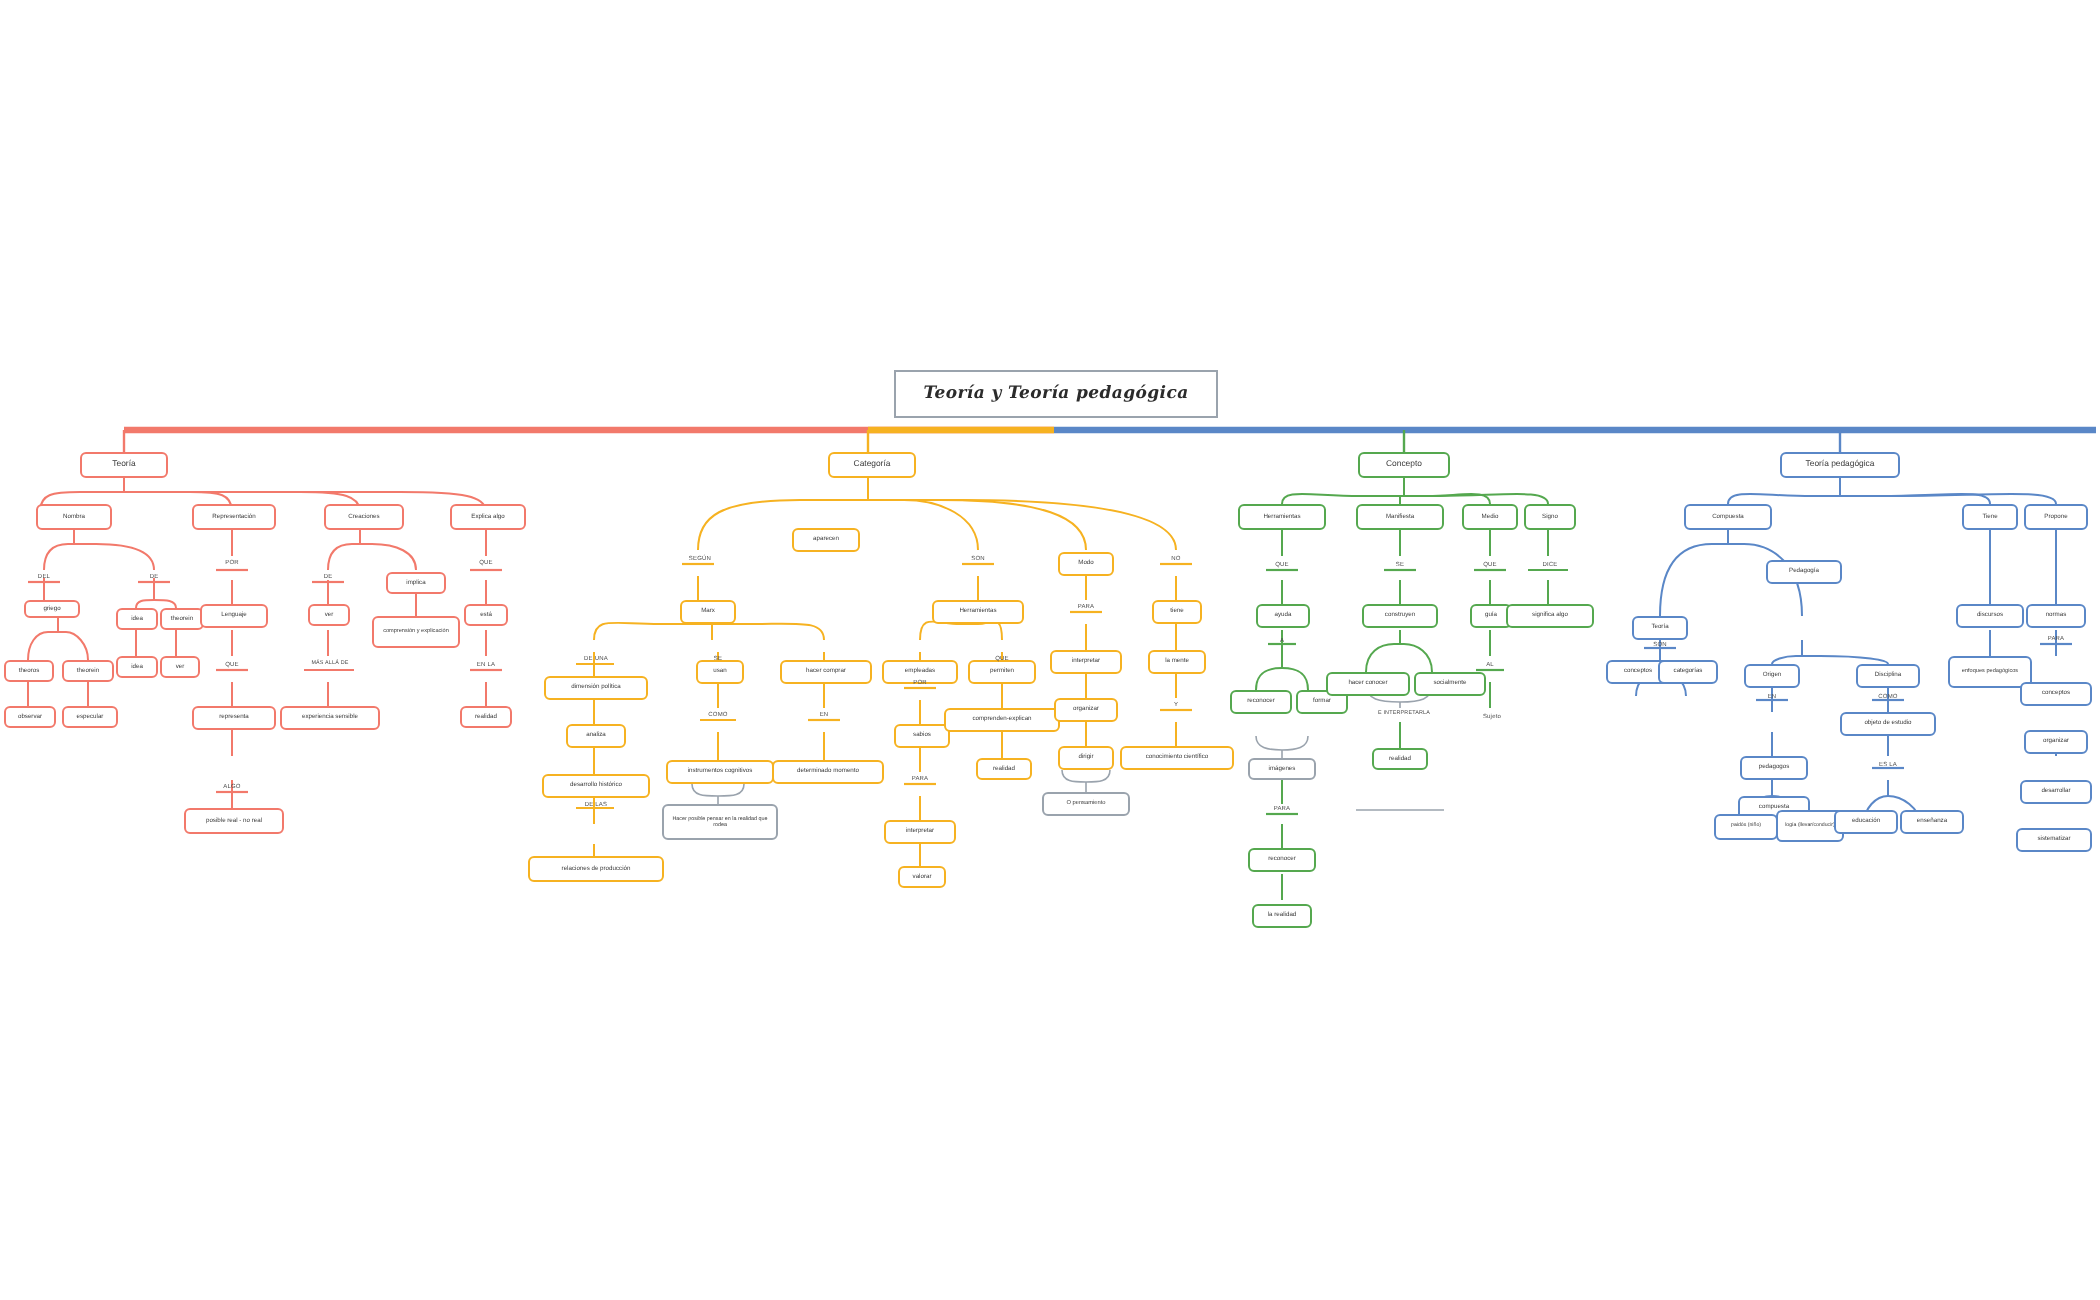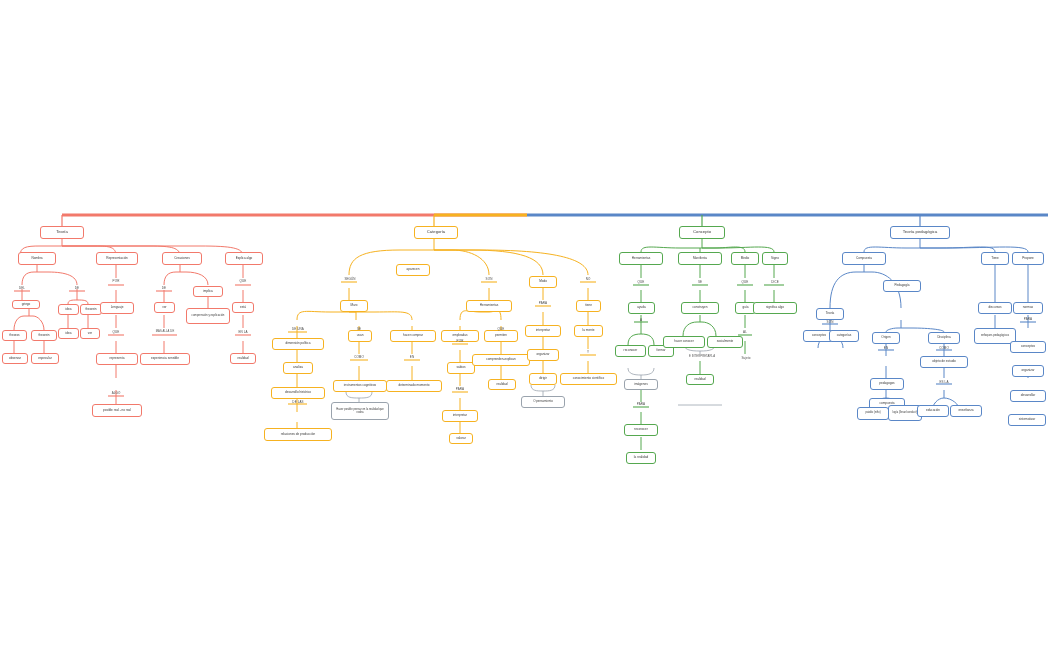--- a/index.html
+++ b/index.html
@@ -279,20 +279,21 @@
       <path d="M764,285 L784,285" stroke="#55a84f"></path>
       <path d="M822,324 L838,324" stroke="#5a87c7"></path>
       <path d="M878,350 L894,350" stroke="#5a87c7"></path>
       <path d="M936,350 L952,350" stroke="#5a87c7"></path>
       <path d="M936,384 L952,384" stroke="#5a87c7"></path>
       <path d="M1020,322 L1036,322" stroke="#5a87c7"></path>
       <path d="M678,405 L722,405" stroke="#9aa3ad" stroke-width=".8"></path>
     </g>
   </svg>
 
+  <div id="title">Teoría y Teoría pedagógica</div>
 
   <div class="node t-red" style="left:40px;top:226px;width:44px;height:13px;font-size:4.2px;">Teoría</div>
 
   <div class="node t-red" style="left:18px;top:252px;width:38px;height:13px;">Nombra</div>
   <div class="conn" style="left:8px;top:284px;width:28px;height:7px;">DEL</div>
   <div class="node t-red" style="left:12px;top:300px;width:28px;height:9px;">griego</div>
   <div class="node t-red" style="left:2px;top:330px;width:25px;height:11px;">theoros</div>
   <div class="node t-red" style="left:31px;top:330px;width:26px;height:11px;">theorein</div>
   <div class="node t-red" style="left:2px;top:353px;width:26px;height:11px;">observar</div>
   <div class="node t-red" style="left:31px;top:353px;width:28px;height:11px;">especular</div>

